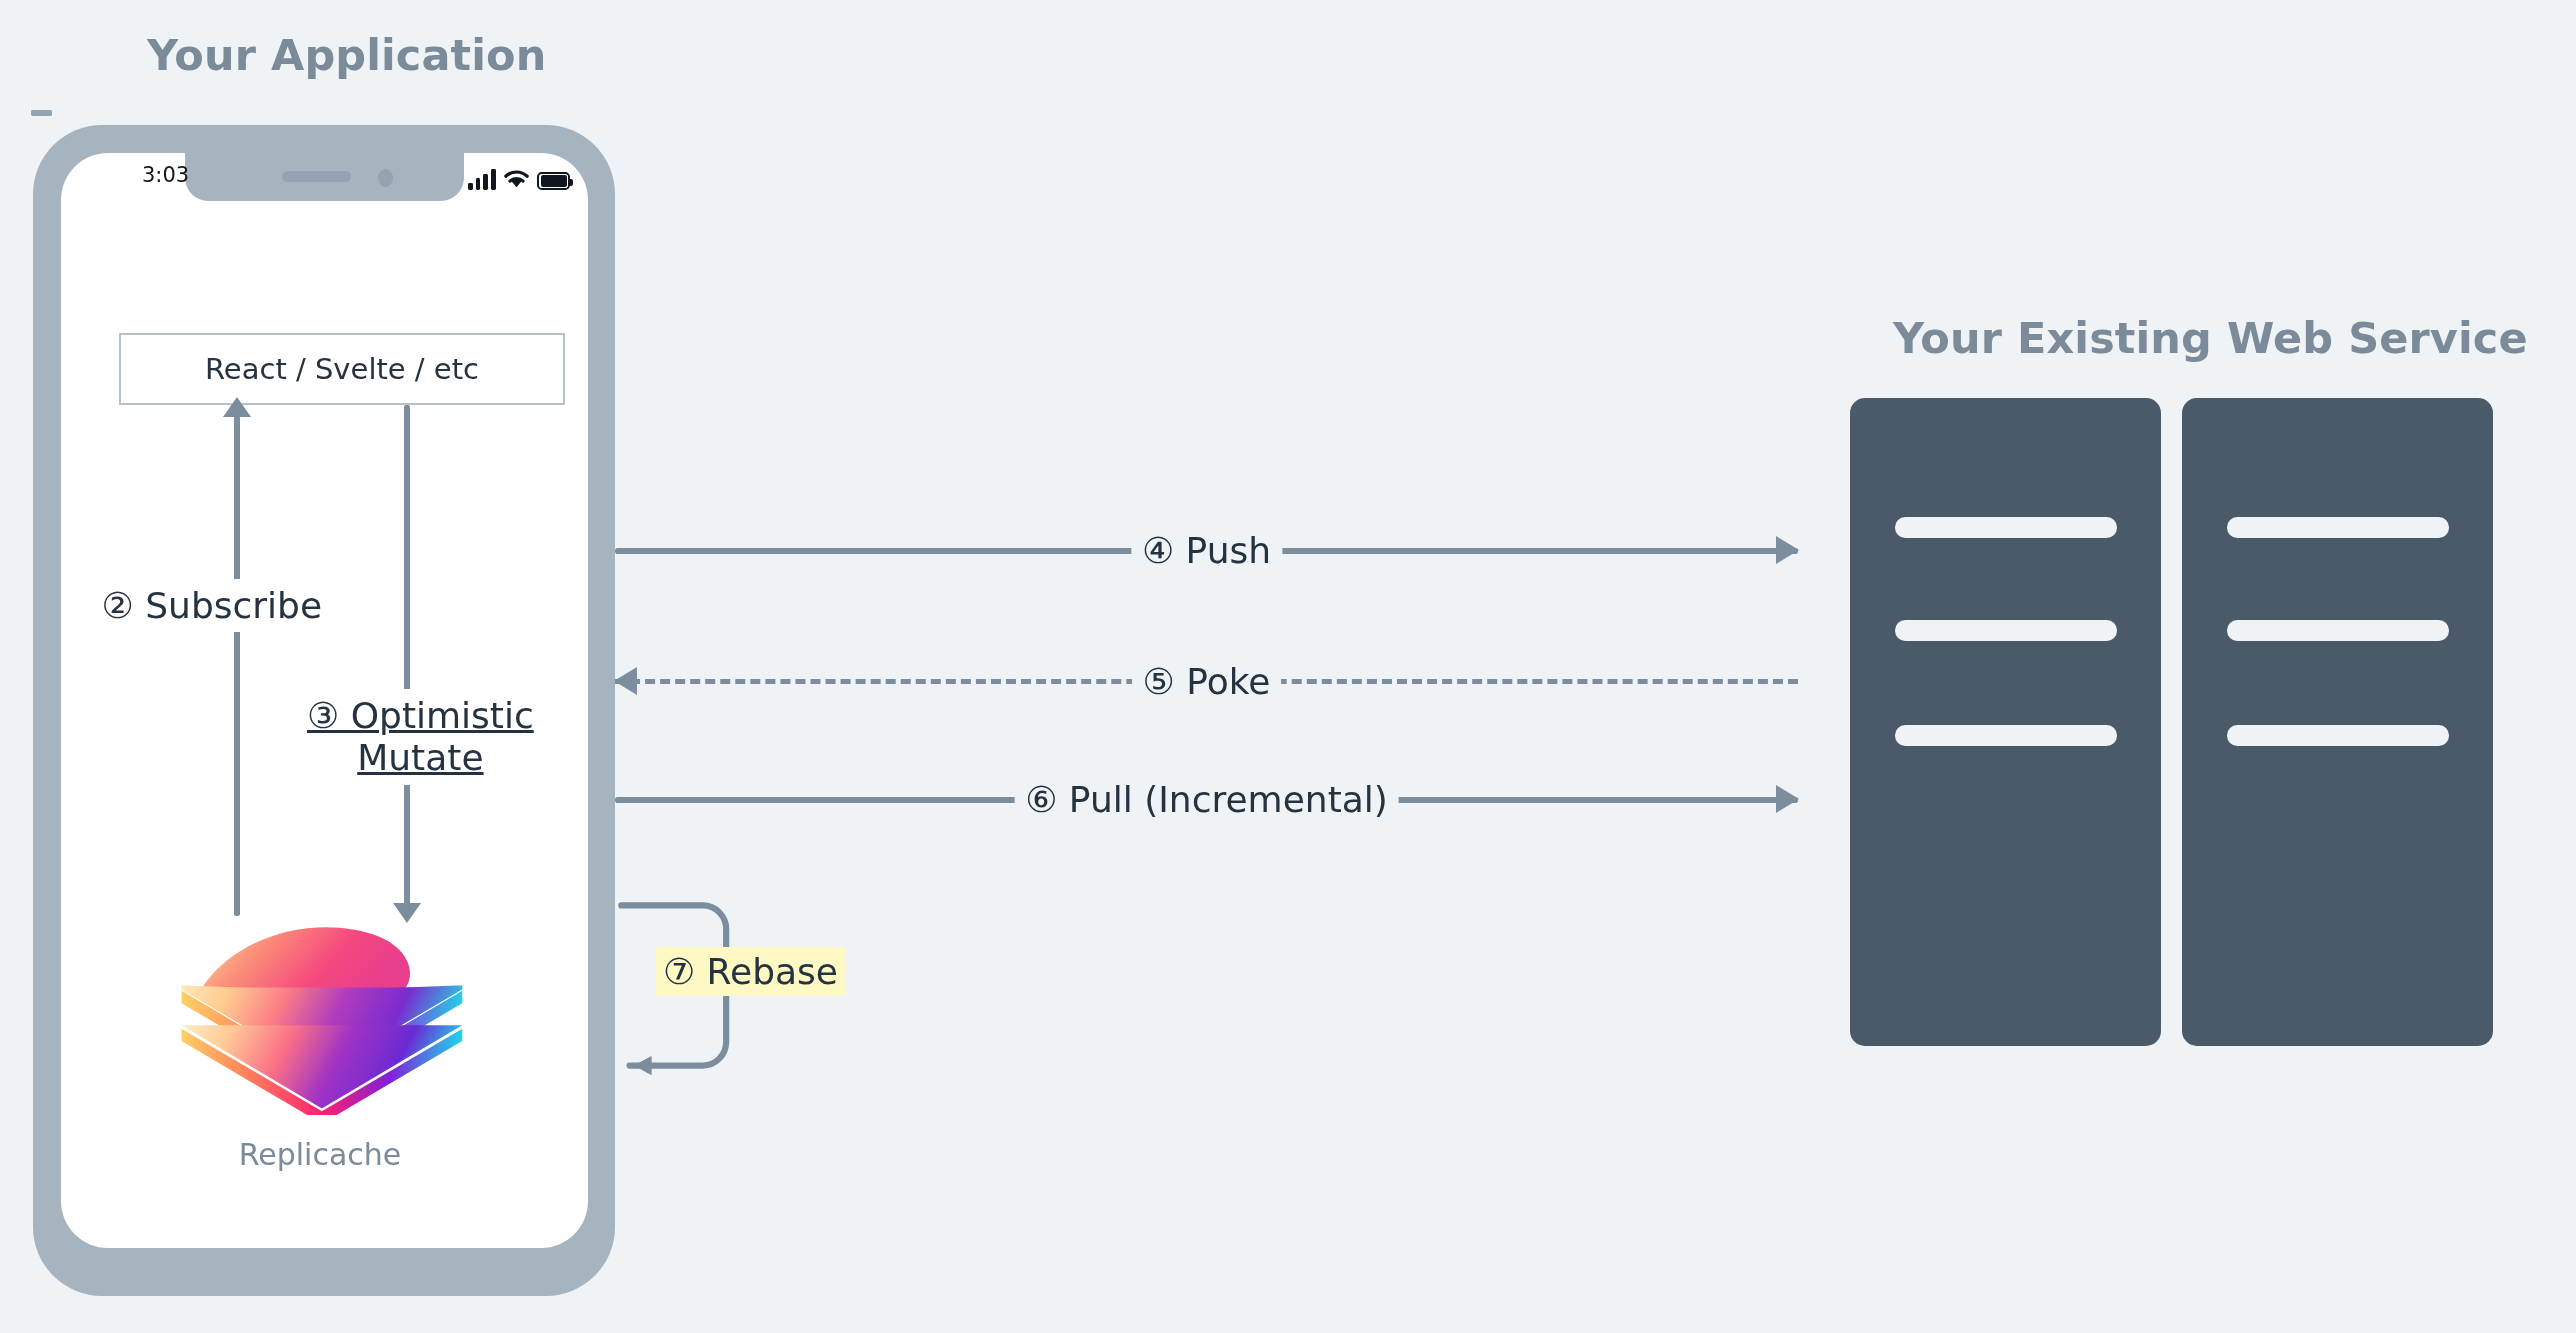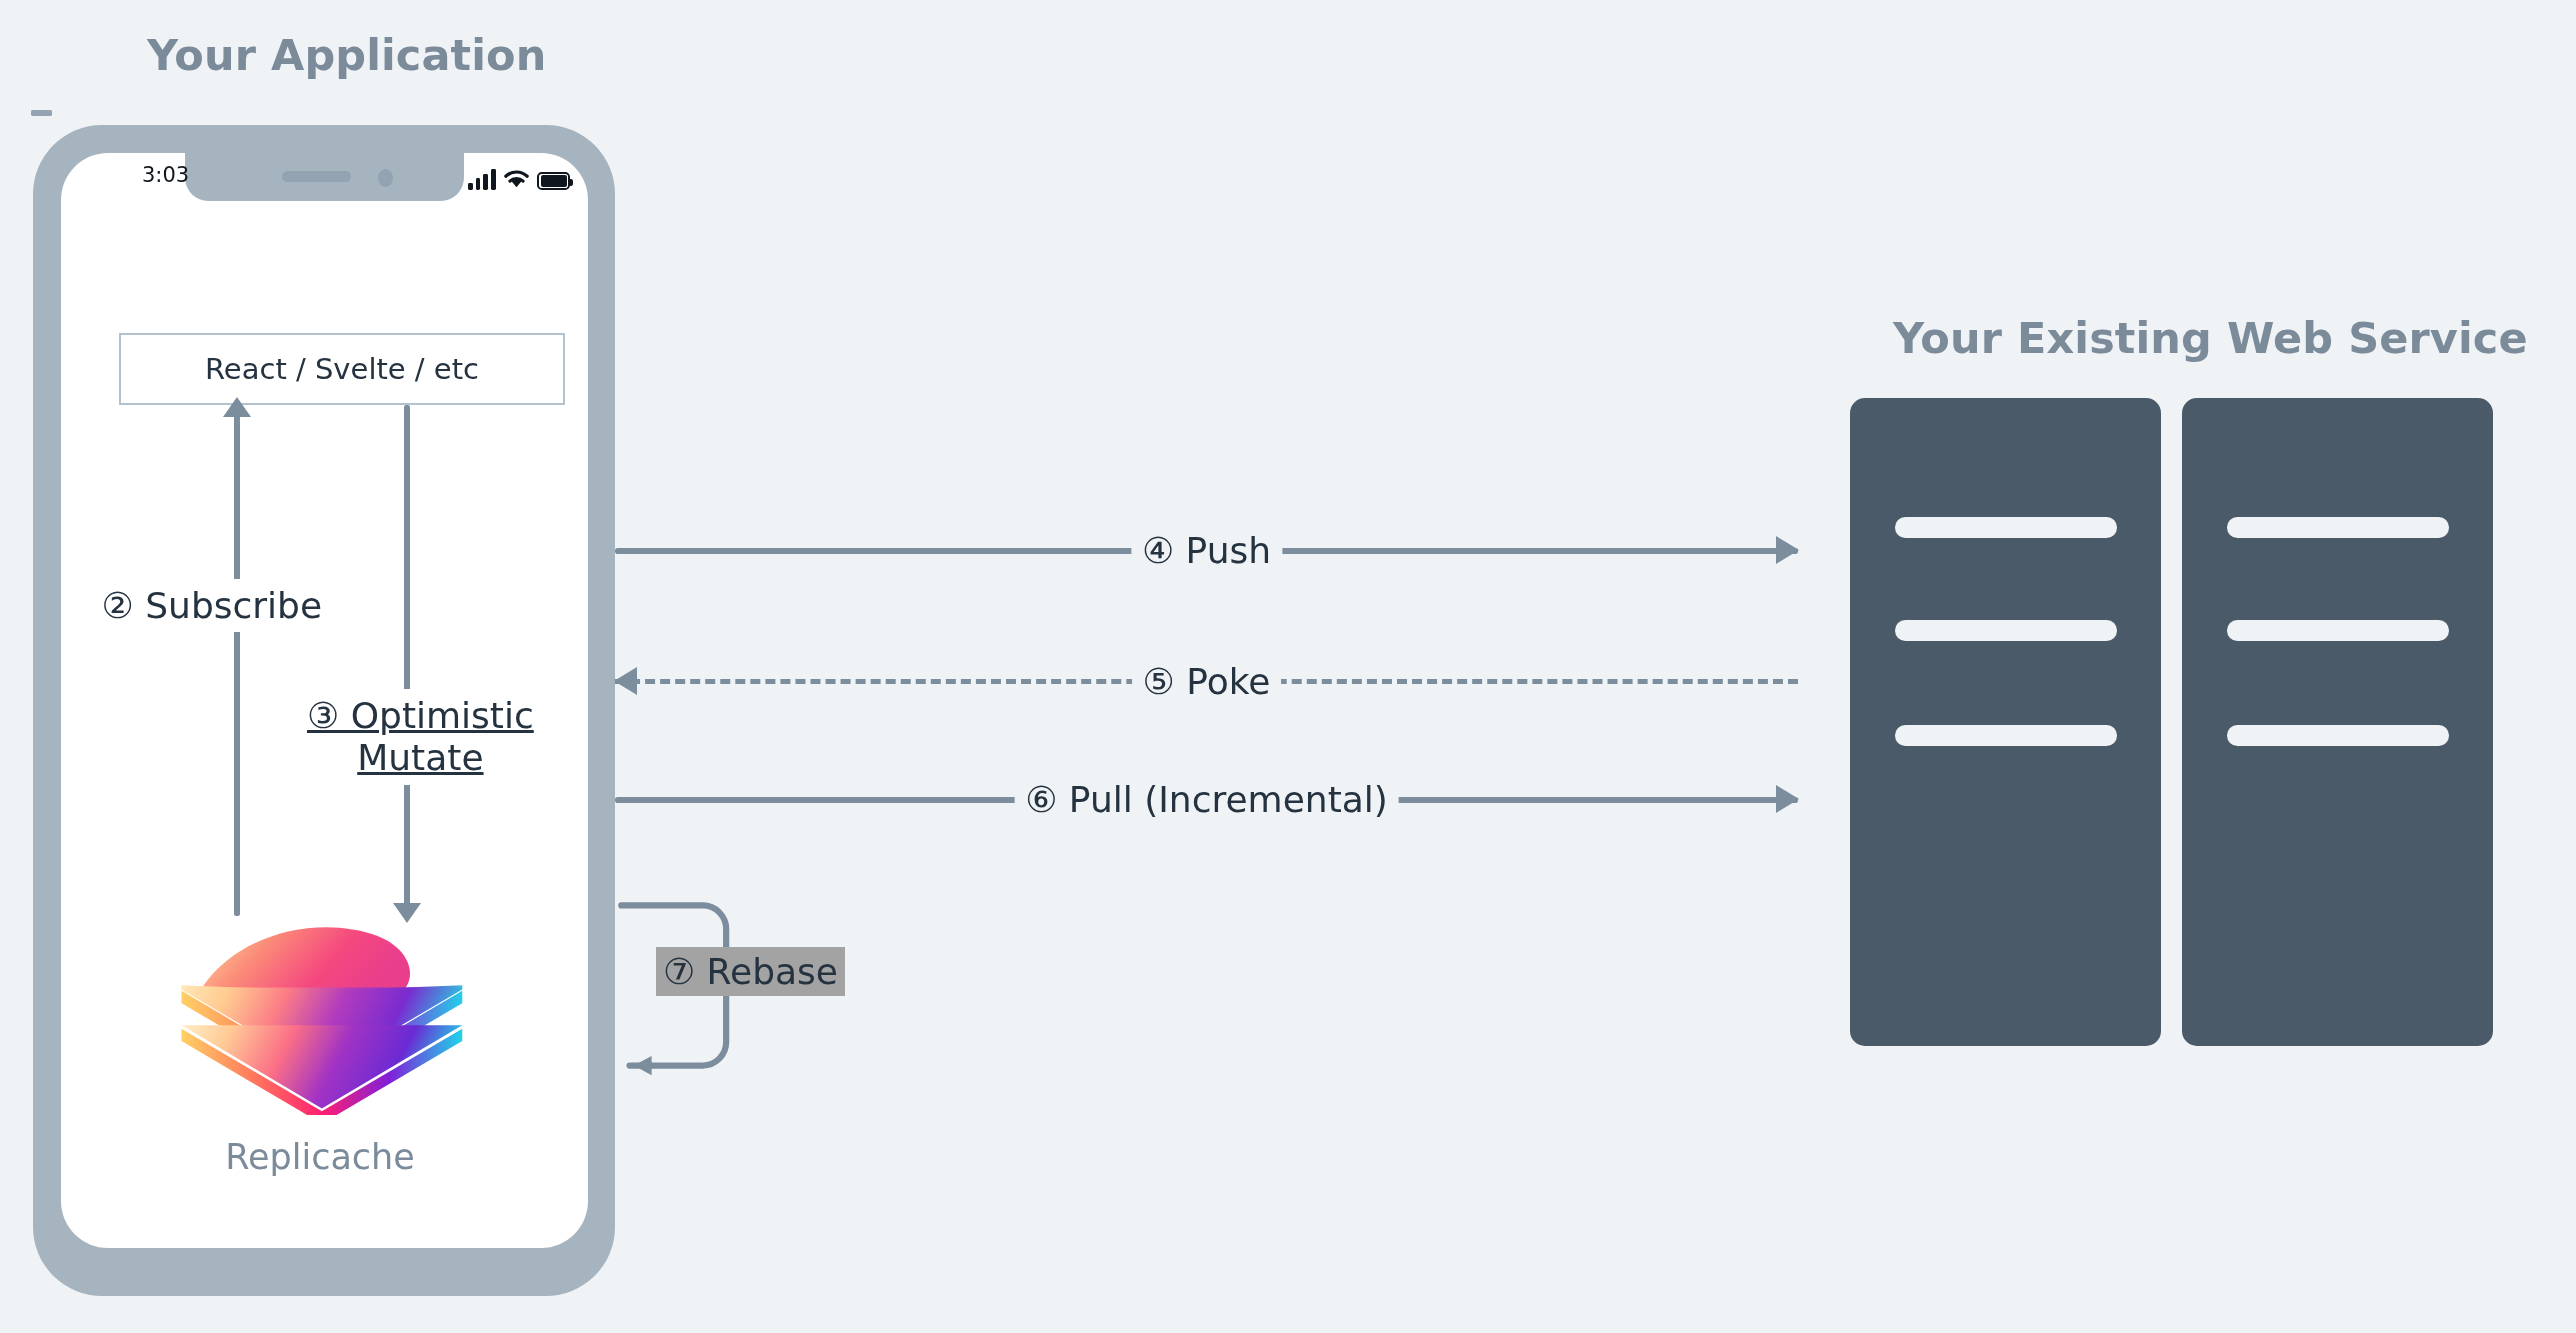--- a/index.html
+++ b/index.html
@@ -174,34 +174,34 @@
   
   #logo-wrap {
     left: 176px; top: 908px;
     width: 289px; height: 207px;
   }
   #logo-caption {
     left: 141px; top: 1137px;
     width: 358px;
     text-align: center;
     color: #7b8b9a;
-    font-size: 35px;
+    font-size: 30px;
   }
 
   
   #rebase-loop {
     left: 613px; top: 882px;
     width: 207px; height: 207px;
   }
   #rebase-label {
     left: 656px; top: 947px;
     font-size: 36px;
     color: #25323f;
     white-space: nowrap;
-    background: #a3a3a3;
+    background: #fef9c3;
     padding: 4.1px 6.9px;
   }
 
   
   .flow-row { left: 615px; width: 1183px; height: 41px; }
   .flow-row .line {
     position: absolute;
     left: 0; top: 18px;
     width: 100%; height: 5.5px;
   }

